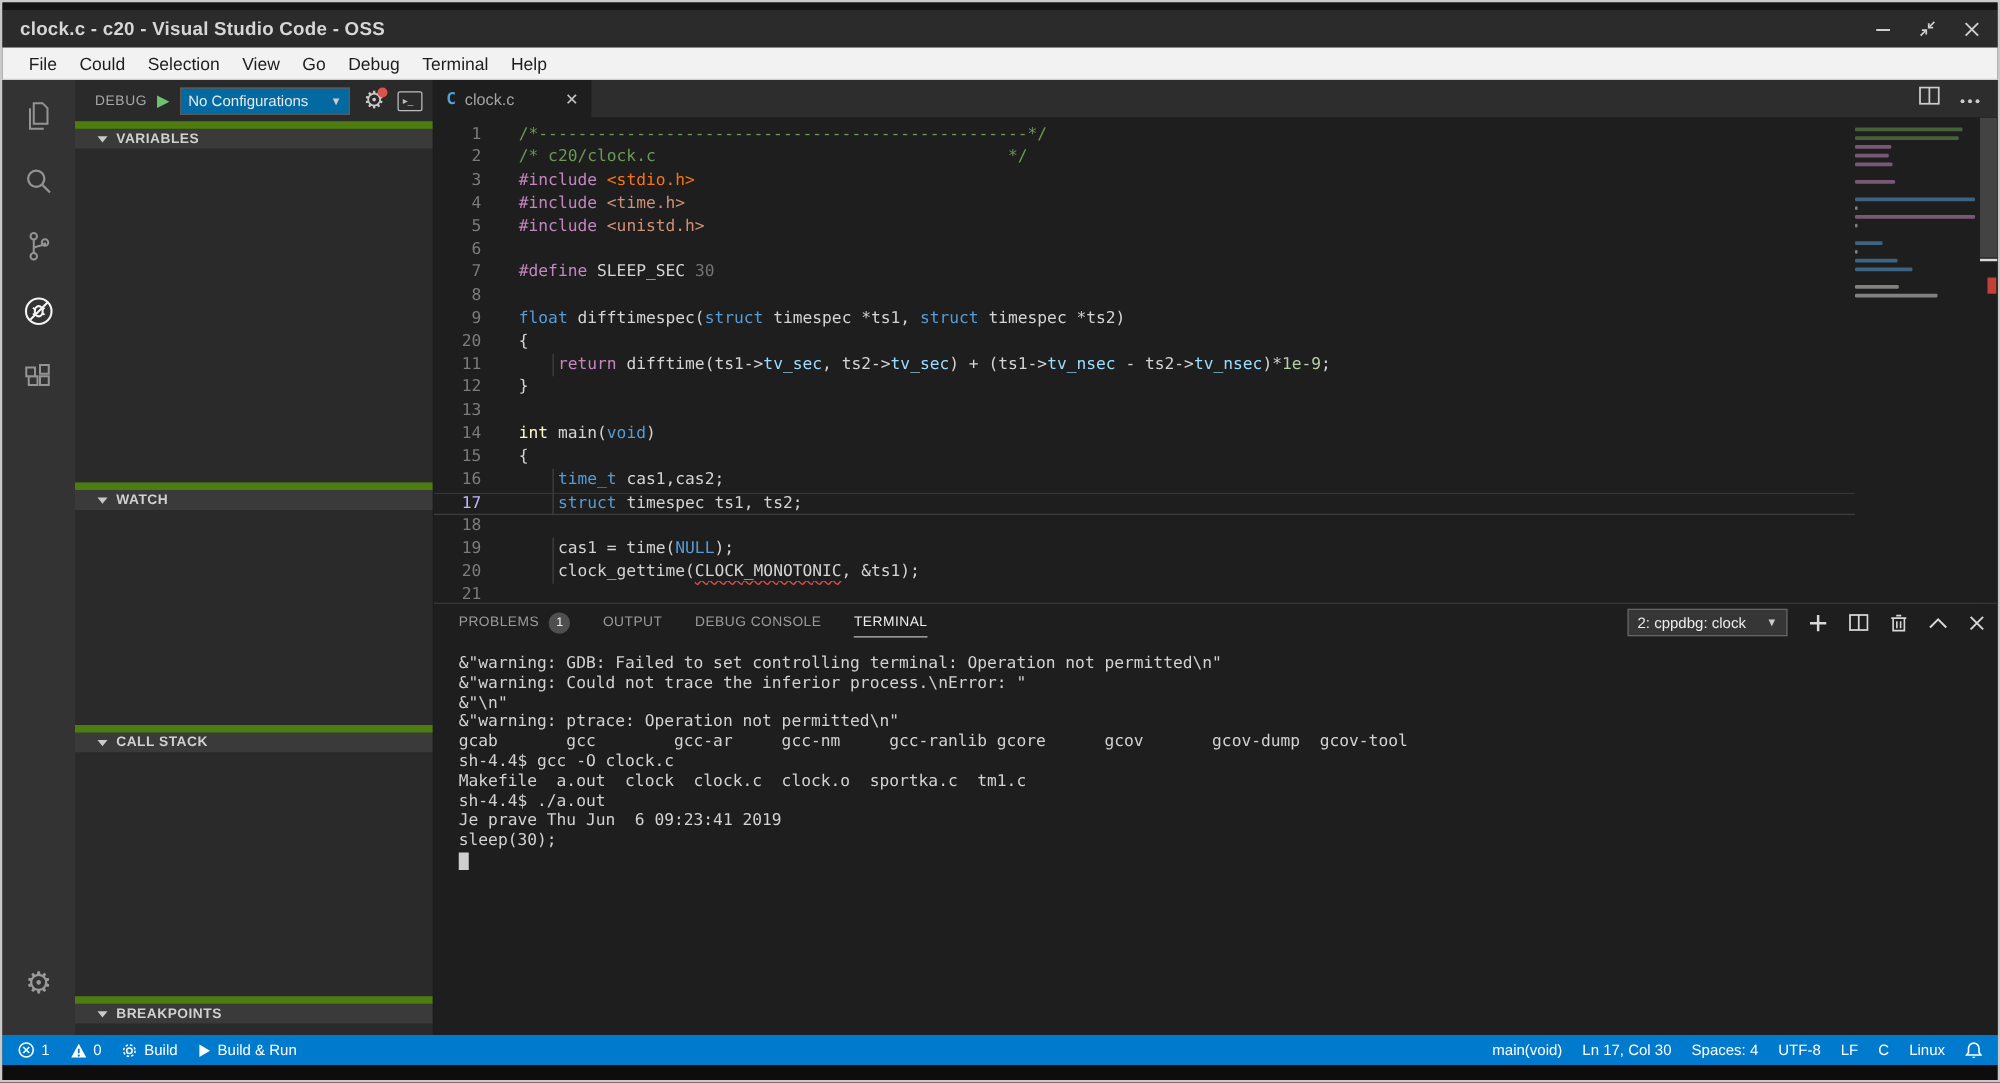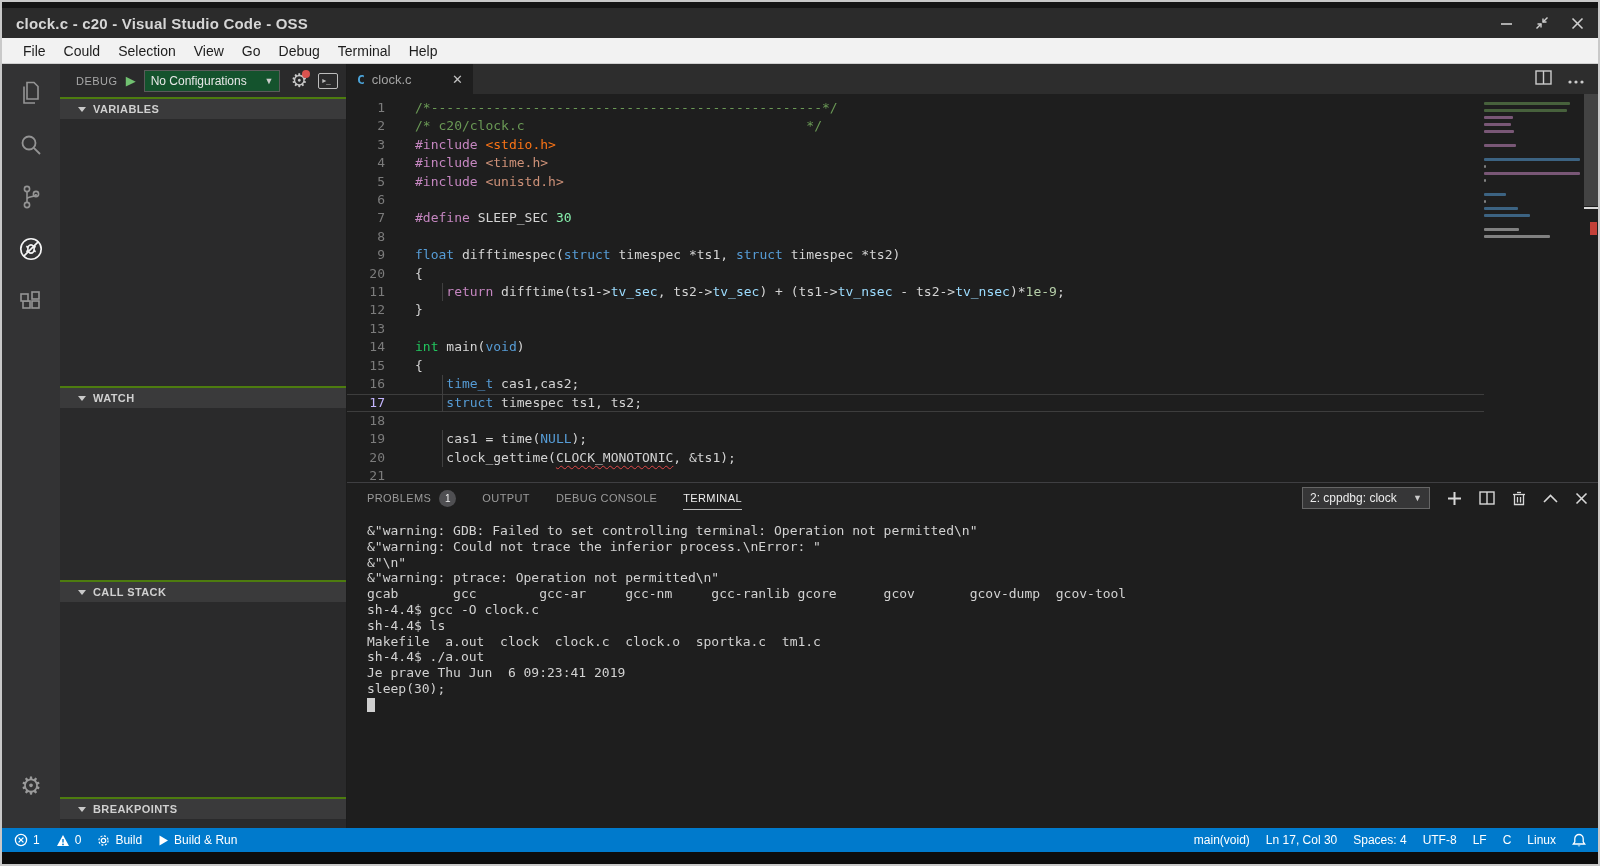--- a/index.html
+++ b/index.html
@@ -19,30 +19,30 @@
   .activitybar{width:58px;background:#333334;display:flex;flex-direction:column;align-items:center;padding-top:16px;gap:26px;flex:0 0 auto;position:relative}
   .act{width:26px;height:26px;display:flex;align-items:center;justify-content:center;opacity:.95}
   .act svg{display:block}
   .act-bottom{position:absolute;bottom:30px;left:0;width:58px;display:flex;justify-content:center}
   .gear-glyph{font-family:"DejaVu Sans",sans-serif;color:#9a9a9a;font-size:24px;line-height:1}
   
   .sidebar{width:287px;background:#2a2a2b;flex:0 0 auto;display:flex;flex-direction:column;border-right:1px solid #1c1c1c}
   .debug-toolbar{height:33px;display:flex;align-items:center;padding:0 8px 0 16px;gap:8px;flex:0 0 auto}
   .debug-label{color:#a8a8a8;font-size:11px;letter-spacing:.5px}
   .play{color:#71c171;font-size:13px;line-height:1}
-  .config-select{width:138px;height:22px;border:1px solid #5a5a5a;background:#14532d;color:#e8e8e8;font-size:12px;display:flex;align-items:center;padding:0 6px;gap:4px}
+  .config-select{width:138px;height:22px;border:1px solid #5a5a5a;background:#0369a1;color:#e8e8e8;font-size:12px;display:flex;align-items:center;padding:0 6px;gap:4px}
   .config-select .cfg-label{flex:1;white-space:nowrap;overflow:hidden}
   .caret{font-size:9px;color:#cccccc}
   .gear-wrap{position:relative;width:22px;height:22px;display:flex;align-items:center;justify-content:center}
   .gear-wrap .gear-glyph{color:#c8c8c8;font-size:19px}
   .gear-dot{position:absolute;top:0;right:0;width:8px;height:8px;border-radius:50%;background:#d9534f}
   .console-btn{width:20px;height:16px;border:1px solid #bdbdbd;border-radius:2px;display:flex;align-items:center;justify-content:flex-start;padding-left:3px}
   .console-btn span{color:#bdbdbd;font-size:8px;line-height:1}
   .sections{flex:1;display:flex;flex-direction:column;min-height:0}
-  .sec-header{height:22px;background:#3a3a3b;color:#d0d0d0;font-size:11px;font-weight:700;letter-spacing:.4px;display:flex;align-items:center;padding-left:18px;gap:7px;flex:0 0 auto;border-top:2px solid #4d7c0f}
+  .sec-header{height:22px;background:#3a3a3b;color:#d0d0d0;font-size:11px;font-weight:700;letter-spacing:.4px;display:flex;align-items:center;padding-left:18px;gap:7px;flex:0 0 auto;border-top:6px solid #4d7c0f}
   .tri{width:0;height:0;border-left:4px solid transparent;border-right:4px solid transparent;border-top:5px solid #c9c9c9}
   .sec-body{background:#2a2a2b}
   
   .editorgroup{flex:1;display:flex;flex-direction:column;min-width:0;background:#1e1e1e}
   .tabbar{height:30px;background:#2d2d2d;display:flex;align-items:stretch;flex:0 0 auto}
   .tab{width:126px;background:#1e1e1e;display:flex;align-items:center;padding:0 10px;gap:7px}
   .tab .lang{color:#4ba3d8;font-family:"DejaVu Sans Mono",monospace;font-weight:700;font-size:13px}
   .tab .tab-label{color:#a3a3a3;font-size:13px;flex:1}
   .tab .tab-close{color:#c2c2c2;font-size:13px}
   .tab-actions{margin-left:auto;display:flex;align-items:center;gap:16px;padding-right:14px}
@@ -253,28 +253,28 @@
       </div>
 
       <div class="editor">
         <div id="code">
             <div class="line"><span class="ln">1</span><span class="lc"><span style="color: rgb(106, 153, 85);">/*--------------------------------------------------*/</span></span></div>
             <div class="line"><span class="ln">2</span><span class="lc"><span style="color: rgb(106, 153, 85);">/* c20/clock.c                                    */</span></span></div>
             <div class="line"><span class="ln">3</span><span class="lc"><span style="color: rgb(197, 134, 192);">#include </span><span style="color: #f97316;">&lt;stdio.h&gt;</span></span></div>
             <div class="line"><span class="ln">4</span><span class="lc"><span style="color: rgb(197, 134, 192);">#include </span><span style="color: rgb(206, 145, 120);">&lt;time.h&gt;</span></span></div>
             <div class="line"><span class="ln">5</span><span class="lc"><span style="color: rgb(197, 134, 192);">#include </span><span style="color: rgb(206, 145, 120);">&lt;unistd.h&gt;</span></span></div>
             <div class="line"><span class="ln">6</span><span class="lc"></span></div>
-            <div class="line"><span class="ln">7</span><span class="lc"><span style="color: rgb(197, 134, 192);">#define </span><span style="color: rgb(212, 212, 212);">SLEEP_SEC </span><span style="color: #86efac;">30</span></span></div>
+            <div class="line"><span class="ln">7</span><span class="lc"><span style="color: rgb(197, 134, 192);">#define </span><span style="color: rgb(212, 212, 212);">SLEEP_SEC </span><span style="color: #737373;">30</span></span></div>
             <div class="line"><span class="ln">8</span><span class="lc"></span></div>
             <div class="line"><span class="ln">9</span><span class="lc"><span style="color: rgb(86, 156, 214);">float </span><span style="color: rgb(212, 212, 212);">difftimespec(</span><span style="color: rgb(86, 156, 214);">struct </span><span style="color: rgb(212, 212, 212);">timespec *ts1, </span><span style="color: rgb(86, 156, 214);">struct </span><span style="color: rgb(212, 212, 212);">timespec *ts2)</span></span></div>
             <div class="line"><span class="ln">20</span><span class="lc"><span style="color: rgb(212, 212, 212);">{</span></span></div>
             <div class="line"><span class="ln">11</span><span class="lc"><i class="guide"></i><span style="color: rgb(212, 212, 212);">    </span><span style="color: rgb(197, 134, 192);">return </span><span style="color: rgb(212, 212, 212);">difftime(ts1-&gt;</span><span style="color: rgb(156, 220, 254);">tv_sec</span><span style="color: rgb(212, 212, 212);">, ts2-&gt;</span><span style="color: rgb(156, 220, 254);">tv_sec</span><span style="color: rgb(212, 212, 212);">) + (ts1-&gt;</span><span style="color: rgb(156, 220, 254);">tv_nsec</span><span style="color: rgb(212, 212, 212);"> - ts2-&gt;</span><span style="color: rgb(156, 220, 254);">tv_nsec</span><span style="color: rgb(212, 212, 212);">)*</span><span style="color: rgb(181, 206, 168);">1e-9</span><span style="color: rgb(212, 212, 212);">;</span></span></div>
             <div class="line"><span class="ln">12</span><span class="lc"><span style="color: rgb(212, 212, 212);">}</span></span></div>
             <div class="line"><span class="ln">13</span><span class="lc"></span></div>
-            <div class="line"><span class="ln">14</span><span class="lc"><span style="color: #22c55e;">int </span><span style="color: rgb(212, 212, 212);">main(</span><span style="color: rgb(86, 156, 214);">void</span><span style="color: rgb(212, 212, 212);">)</span></span></div>
+            <div class="line"><span class="ln">14</span><span class="lc"><span style="color: #fef9c3;">int </span><span style="color: rgb(212, 212, 212);">main(</span><span style="color: rgb(86, 156, 214);">void</span><span style="color: rgb(212, 212, 212);">)</span></span></div>
             <div class="line"><span class="ln">15</span><span class="lc"><span style="color: rgb(212, 212, 212);">{</span></span></div>
             <div class="line"><span class="ln">16</span><span class="lc"><i class="guide"></i><span style="color: rgb(212, 212, 212);">    </span><span style="color: rgb(86, 156, 214);">time_t</span><span style="color: rgb(212, 212, 212);"> cas1,cas2;</span></span></div>
             <div class="line current"><span class="ln">17</span><span class="lc"><i class="guide"></i><span style="color: rgb(212, 212, 212);">    </span><span style="color: rgb(86, 156, 214);">struct </span><span style="color: rgb(212, 212, 212);">timespec ts1, ts2;</span></span></div>
             <div class="line"><span class="ln">18</span><span class="lc"></span></div>
             <div class="line"><span class="ln">19</span><span class="lc"><i class="guide"></i><span style="color: rgb(212, 212, 212);">    </span><span style="color: rgb(212, 212, 212);">cas1 = time(</span><span style="color: rgb(86, 156, 214);">NULL</span><span style="color: rgb(212, 212, 212);">);</span></span></div>
             <div class="line"><span class="ln">20</span><span class="lc"><i class="guide"></i><span style="color: rgb(212, 212, 212);">    </span><span style="color: rgb(212, 212, 212);">clock_gettime(</span><span class="sq" style="color: rgb(212, 212, 212);">CLOCK_MONOTONIC</span><span style="color: rgb(212, 212, 212);">, &amp;ts1);</span></span></div>
             <div class="line"><span class="ln">21</span><span class="lc"></span></div>
           </div>
         <div class="minimap" id="minimap">
             <div class="mmline" style="width: 86.4px; background: rgb(106, 153, 85); opacity: 0.55;"></div>
@@ -370,21 +370,20 @@
               </span>
           </div>
         </div>
         <div class="terminal" id="terminal">
             <div class="tline">&amp;"warning: GDB: Failed to set controlling terminal: Operation not permitted\n"</div>
             <div class="tline">&amp;"warning: Could not trace the inferior process.\nError: "</div>
             <div class="tline">&amp;"\n"</div>
             <div class="tline">&amp;"warning: ptrace: Operation not permitted\n"</div>
             <div class="tline">gcab       gcc        gcc-ar     gcc-nm     gcc-ranlib gcore      gcov       gcov-dump  gcov-tool</div>
             <div class="tline">sh-4.4$ gcc -O clock.c</div>
-            <div class="tline">sh-4.4$ ls</div>
             <div class="tline">Makefile  a.out  clock  clock.c  clock.o  sportka.c  tm1.c</div>
             <div class="tline">sh-4.4$ ./a.out</div>
             <div class="tline">Je prave Thu Jun  6 09:23:41 2019</div>
             <div class="tline">sleep(30);</div>
             <div class="tcursor"></div>
           </div>
       </div>
     </div>
   </div>
 

